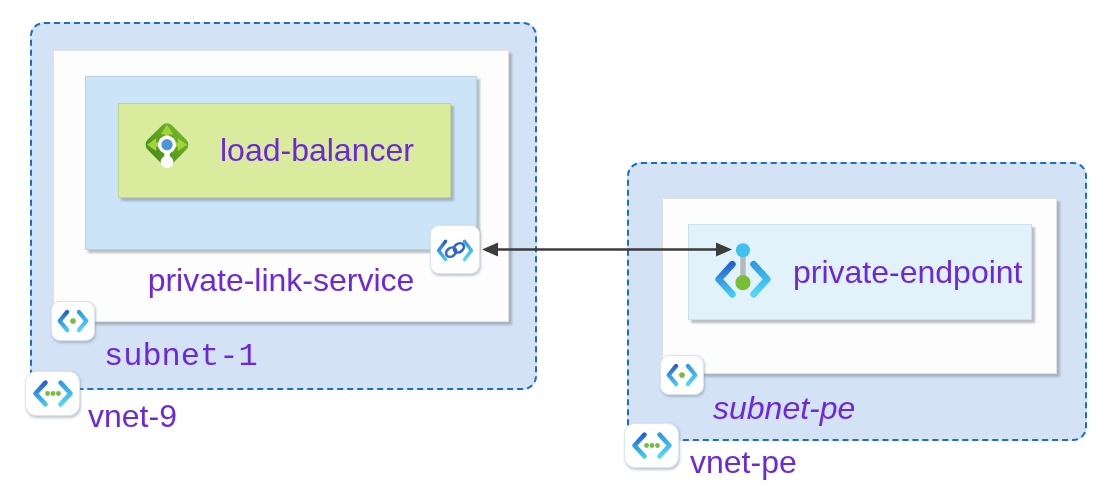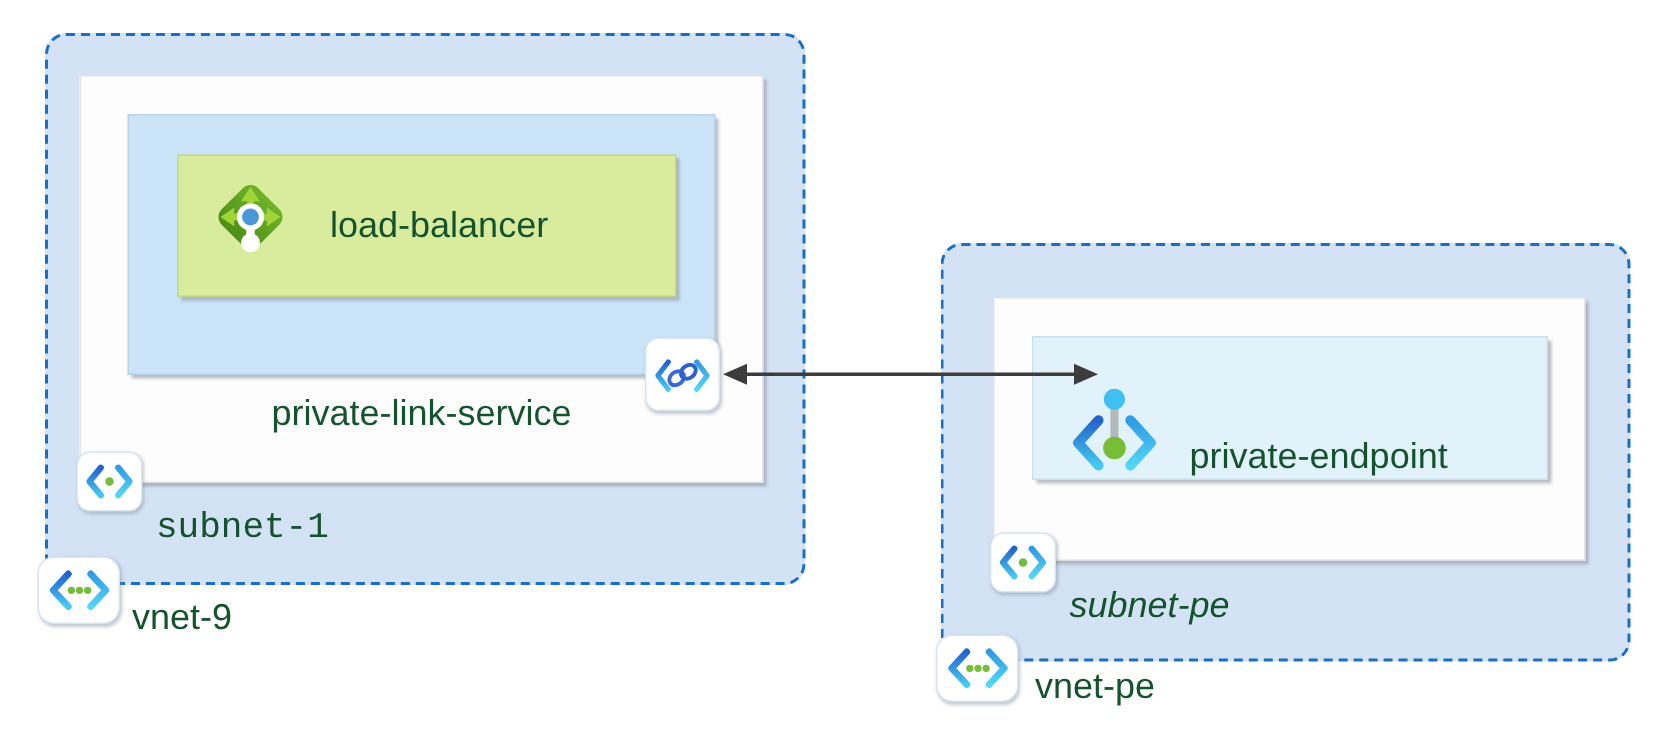--- a/index.html
+++ b/index.html
@@ -21,28 +21,28 @@
     box-shadow:2.5px 2.5px 2px rgba(130,140,150,.55);box-sizing:border-box;
   }
   .lbbox{
     background:#d9eb9d;border:1px solid rgba(120,150,90,.25);
     box-shadow:2.5px 2.5px 2px rgba(130,140,150,.55);box-sizing:border-box;
     display:flex;align-items:center;padding-left:19px;gap:24px;
   }
   .pebox{
     background:#e2f2fb;border:1px solid rgba(120,150,180,.2);
     box-shadow:2.5px 2.5px 2px rgba(130,140,150,.55);box-sizing:border-box;
-    display:flex;align-items:flex-end;padding-left:22px;gap:20px;
+    display:flex;align-items:center;padding-left:22px;gap:20px;
   }
   .badge{
     background:#ffffff;border:1px solid #d8e6f2;border-radius:9px;
     box-shadow:1px 1.5px 2.5px rgba(120,135,150,.45);
     display:flex;align-items:center;justify-content:center;z-index:4;
   }
-  .lbl{font-size:24px;color:#14532d;white-space:nowrap;line-height:1.15;}
+  .lbl{font-size:32px;color:#6d28d9;white-space:nowrap;line-height:1.15;}
   .center{text-align:center;}
   svg{display:block;}
   .arrow{z-index:6;}
 </style>
 </head>
 <body>
 
 <div class="canvas">
 
   <svg width="0" height="0" style="position:absolute" aria-hidden="true">

